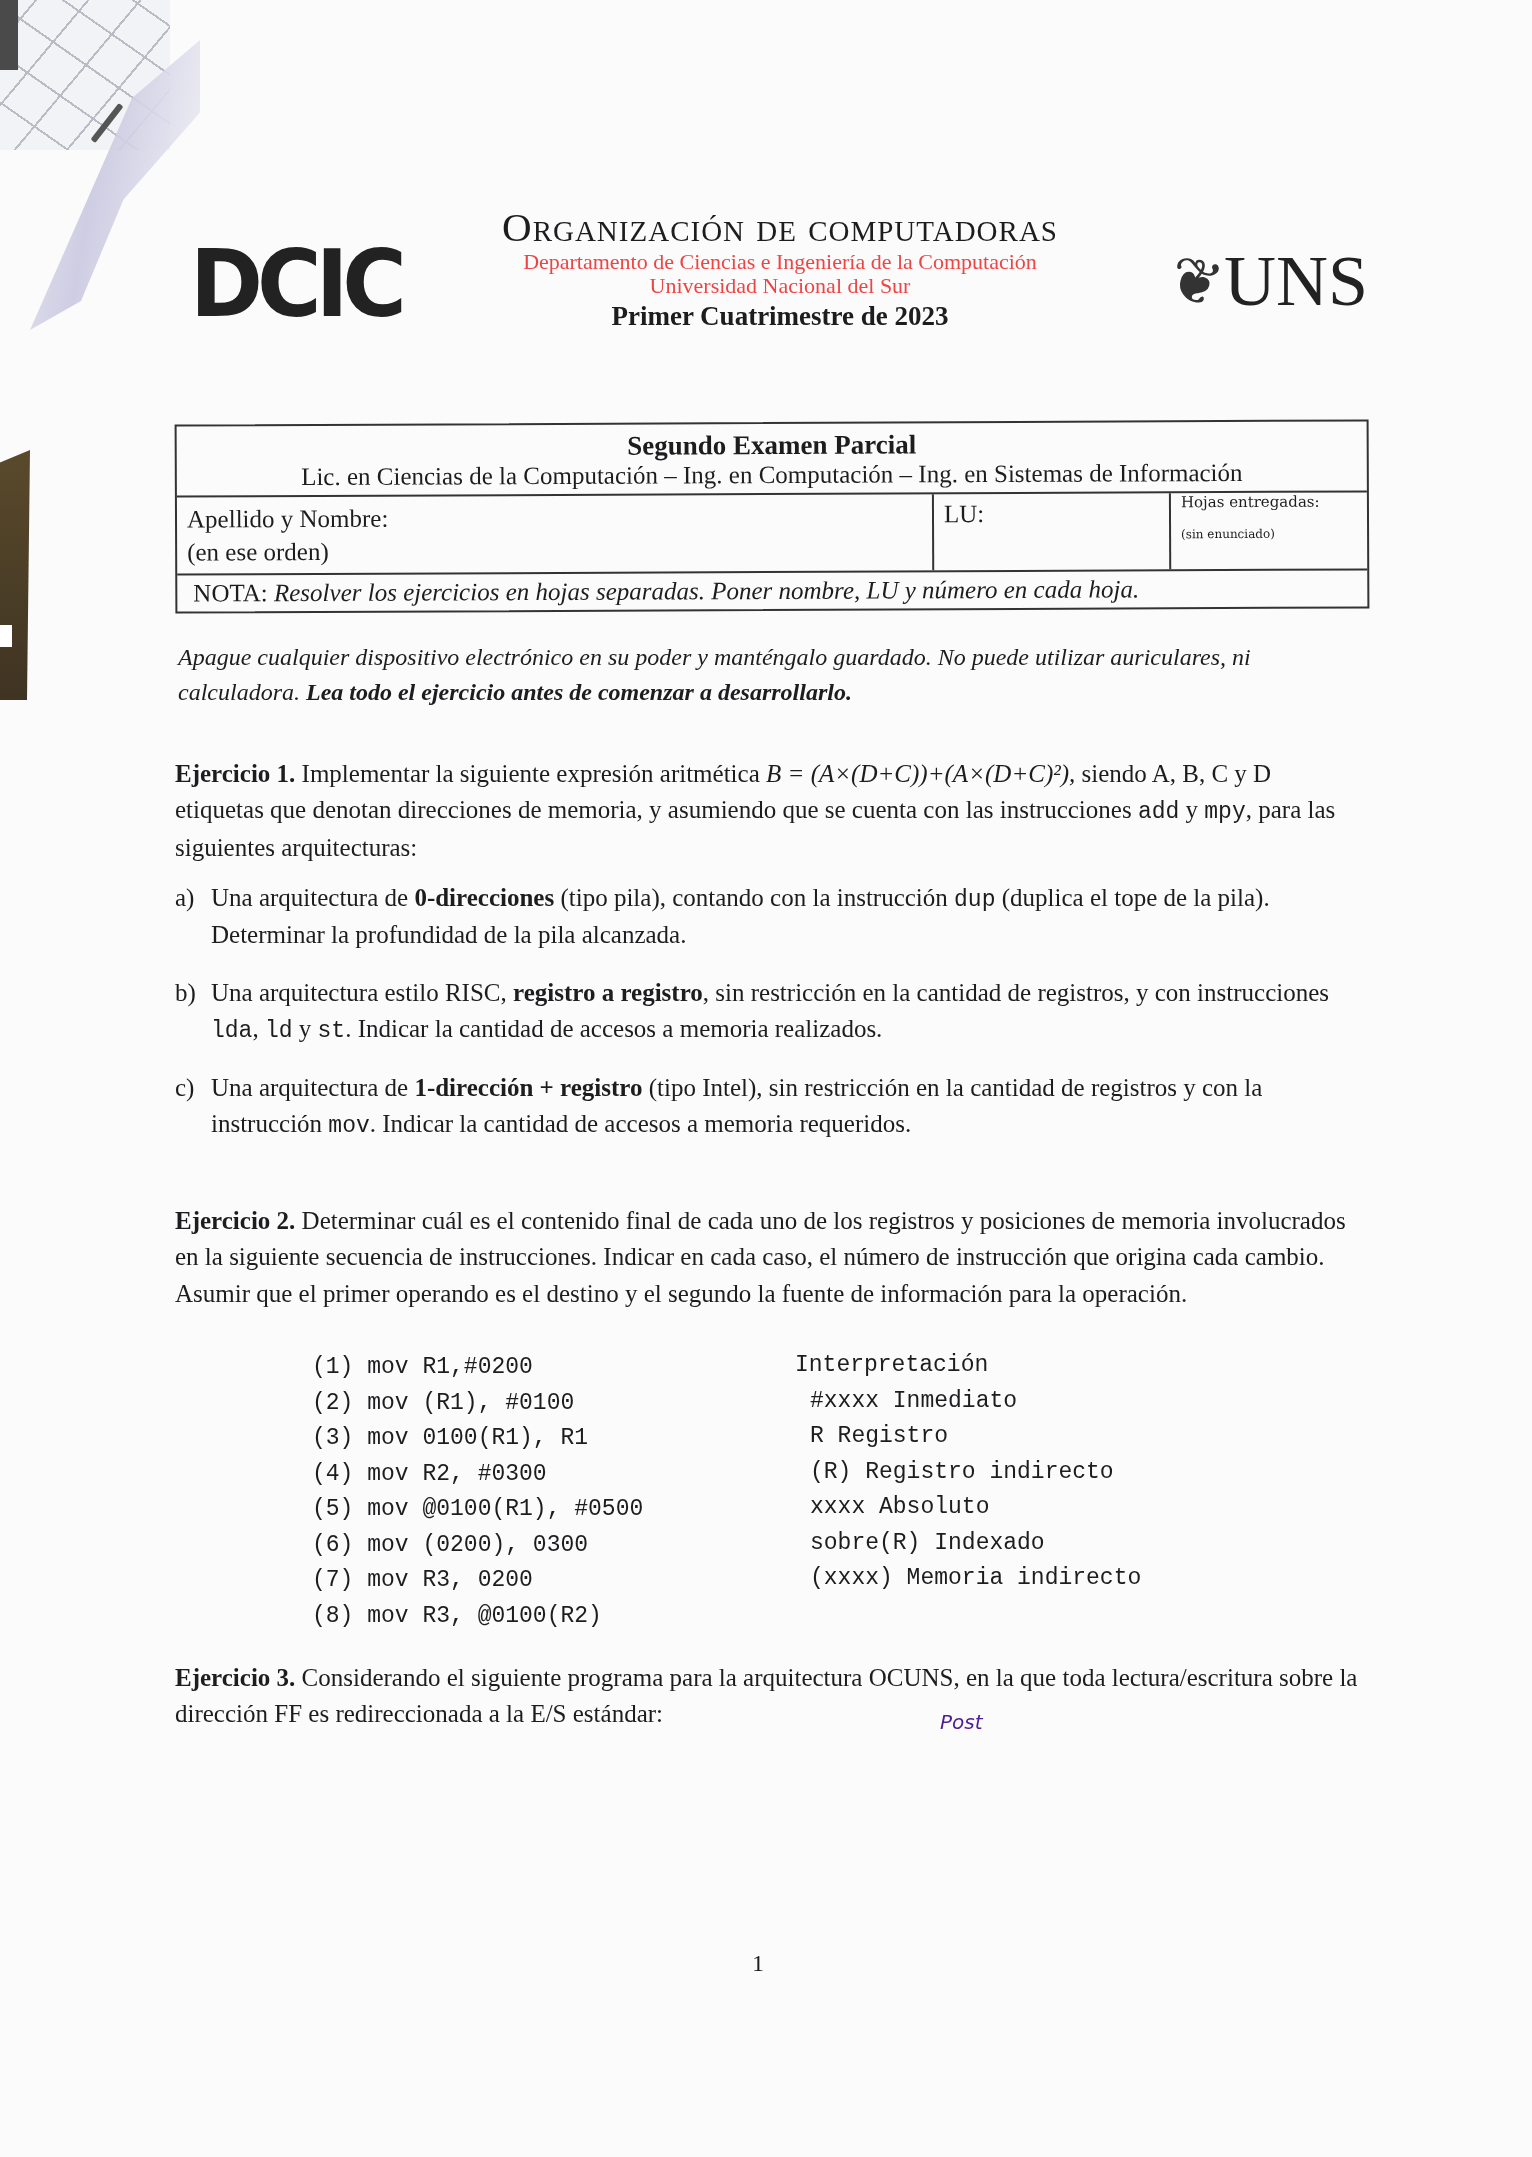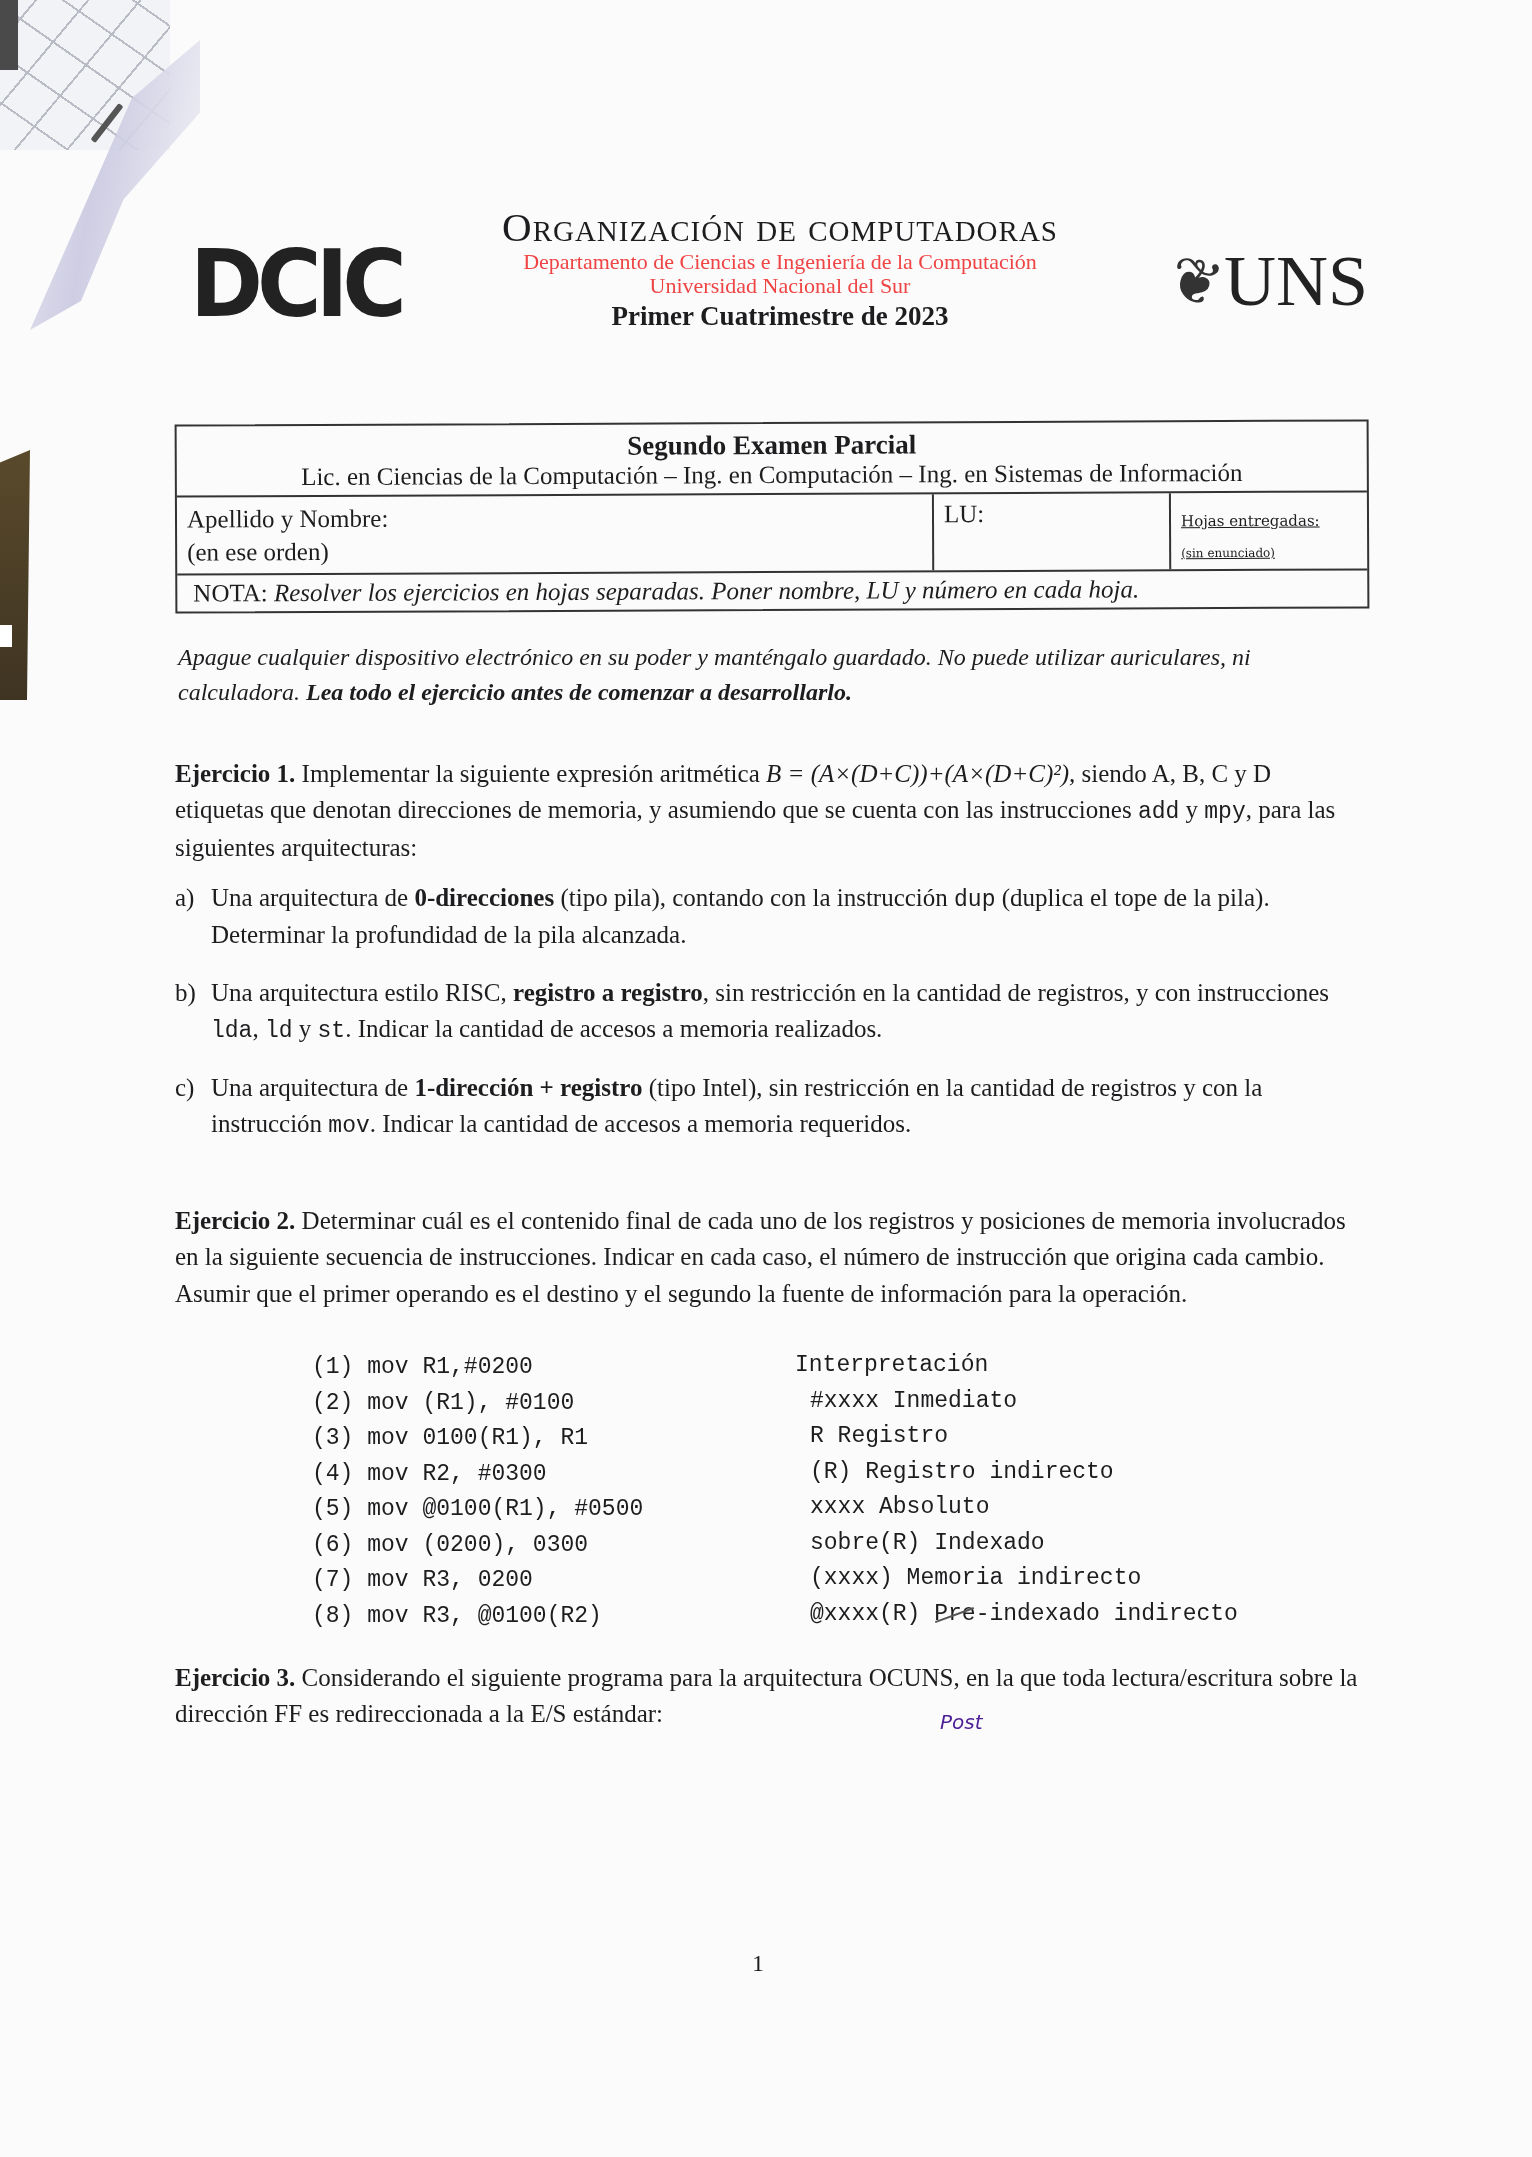--- a/index.html
+++ b/index.html
@@ -54,21 +54,21 @@
     position:absolute; left:175px; top:422px; width:1190px;
     border:2px solid #333; font-family:"Liberation Serif", serif; transform:rotate(-0.25deg);
   }
   .exam-box .row { border-bottom:2px solid #333; }
   .exam-box .row:last-child { border-bottom:none; }
   .eb-title { text-align:center; font-weight:bold; font-size:27px; padding-top:6px; }
   .eb-careers { text-align:center; font-size:25px; padding-bottom:4px; }
   .eb-fields { display:flex; height:76px; }
   .eb-fields .c1 { width:735px; border-right:2px solid #333; padding:6px 10px; font-size:25px; line-height:1.3; }
   .eb-fields .c2 { width:215px; border-right:2px solid #333; padding:6px 10px; font-size:25px; }
-  .eb-fields .c3 { flex:1; padding:19px 10px; font-size:15px; font-family:"DejaVu Serif", serif;text-decoration:underline; }
+  .eb-fields .c3 { flex:1; padding:0 10px; font-size:15px; font-family:"DejaVu Serif", serif; }
   .eb-fields .c3 .small { font-size:12px; display:block; margin-top:16px; }
   .eb-note { font-size:25px; padding:4px 16px; }
   .eb-note i { font-style:italic; }
 
   .warning { position:absolute; left:178px; top:640px; width:1190px; font-size:24px; line-height:1.45; font-style:italic; font-family:"Liberation Serif", serif; }
   .warning b { font-style:italic; }
 
   .para { position:absolute; left:175px; width:1190px; font-size:25px; line-height:1.45; font-family:"Liberation Serif", serif; }
   .mono { font-family:"Liberation Mono", monospace; font-size:23px; }
   .list-item { position:absolute; left:175px; width:1190px; font-size:25px; line-height:1.45; font-family:"Liberation Serif", serif; display:flex; }
@@ -197,21 +197,20 @@
 </div>
 
 <div class="interp-block">
   <div class="head">Interpretación</div>
   <div class="it">#xxxx Inmediato</div>
   <div class="it">R Registro</div>
   <div class="it">(R) Registro indirecto</div>
   <div class="it">xxxx Absoluto</div>
   <div class="it">sobre(R) Indexado</div>
   <div class="it">(xxxx) Memoria indirecto</div>
-  <div class="it"><span>@xxxx(R) </span><span class="strike">Pre</span><span>-indexado indirecto</span></div>
 </div>
 <div class="handwritten">Post</div>
 
 <div class="para" style="top:1660px;">
   <b>Ejercicio 3.</b>
   <span>Considerando el siguiente programa para la arquitectura OCUNS, en la que toda lectura/escritura sobre la dirección FF es redireccionada a la E/S estándar:</span>
 </div>
 
 <div class="page-num">1</div>
 

